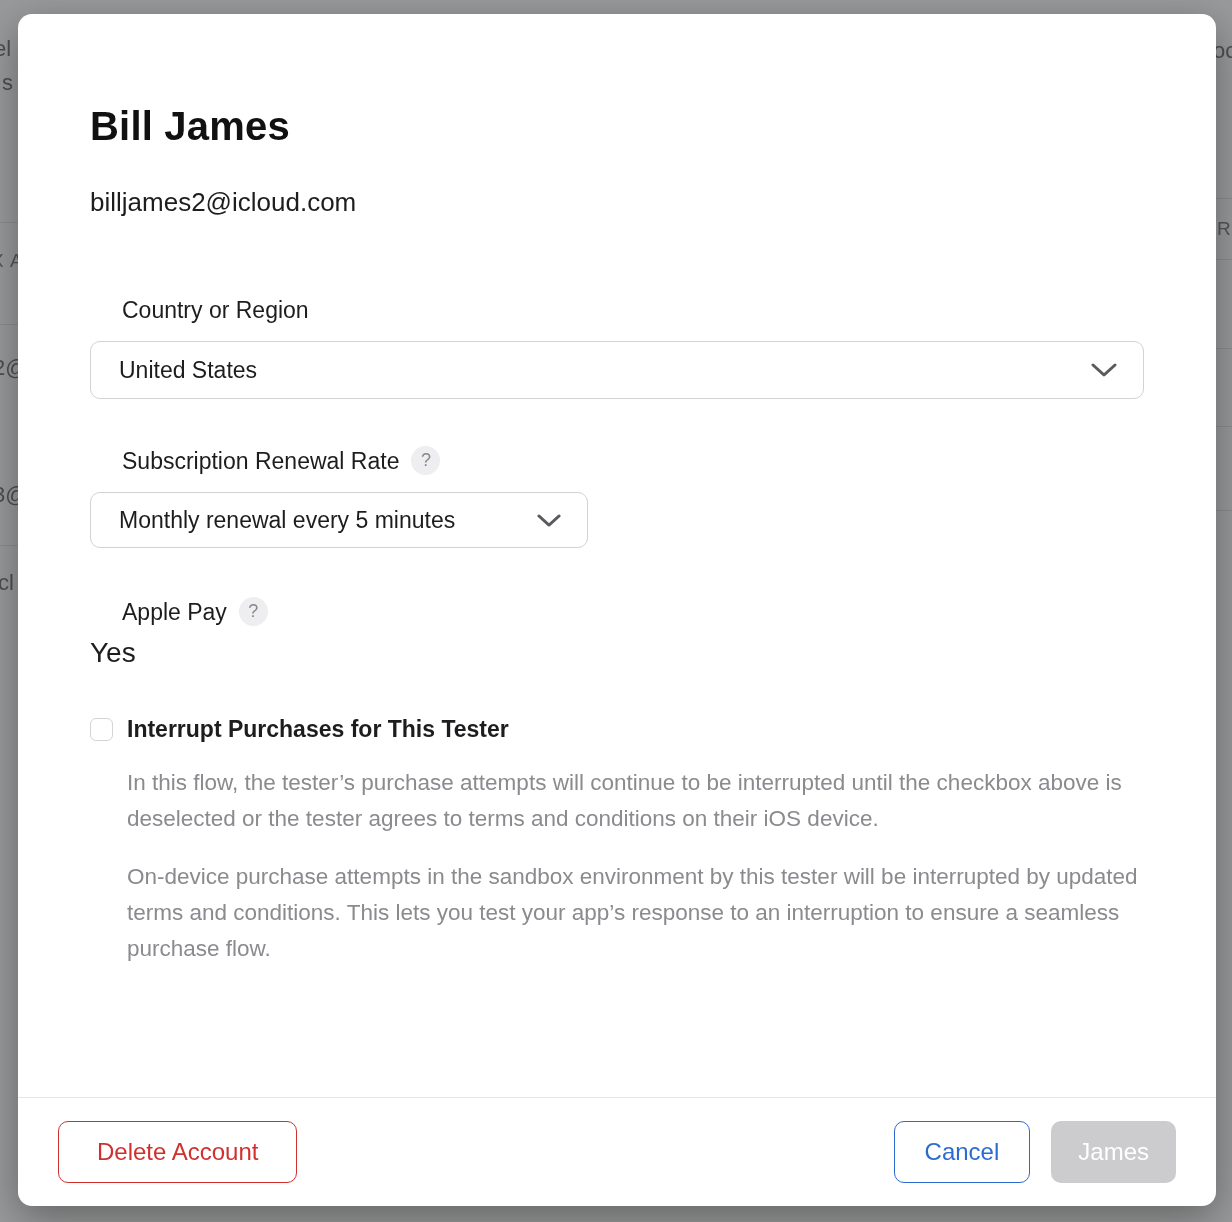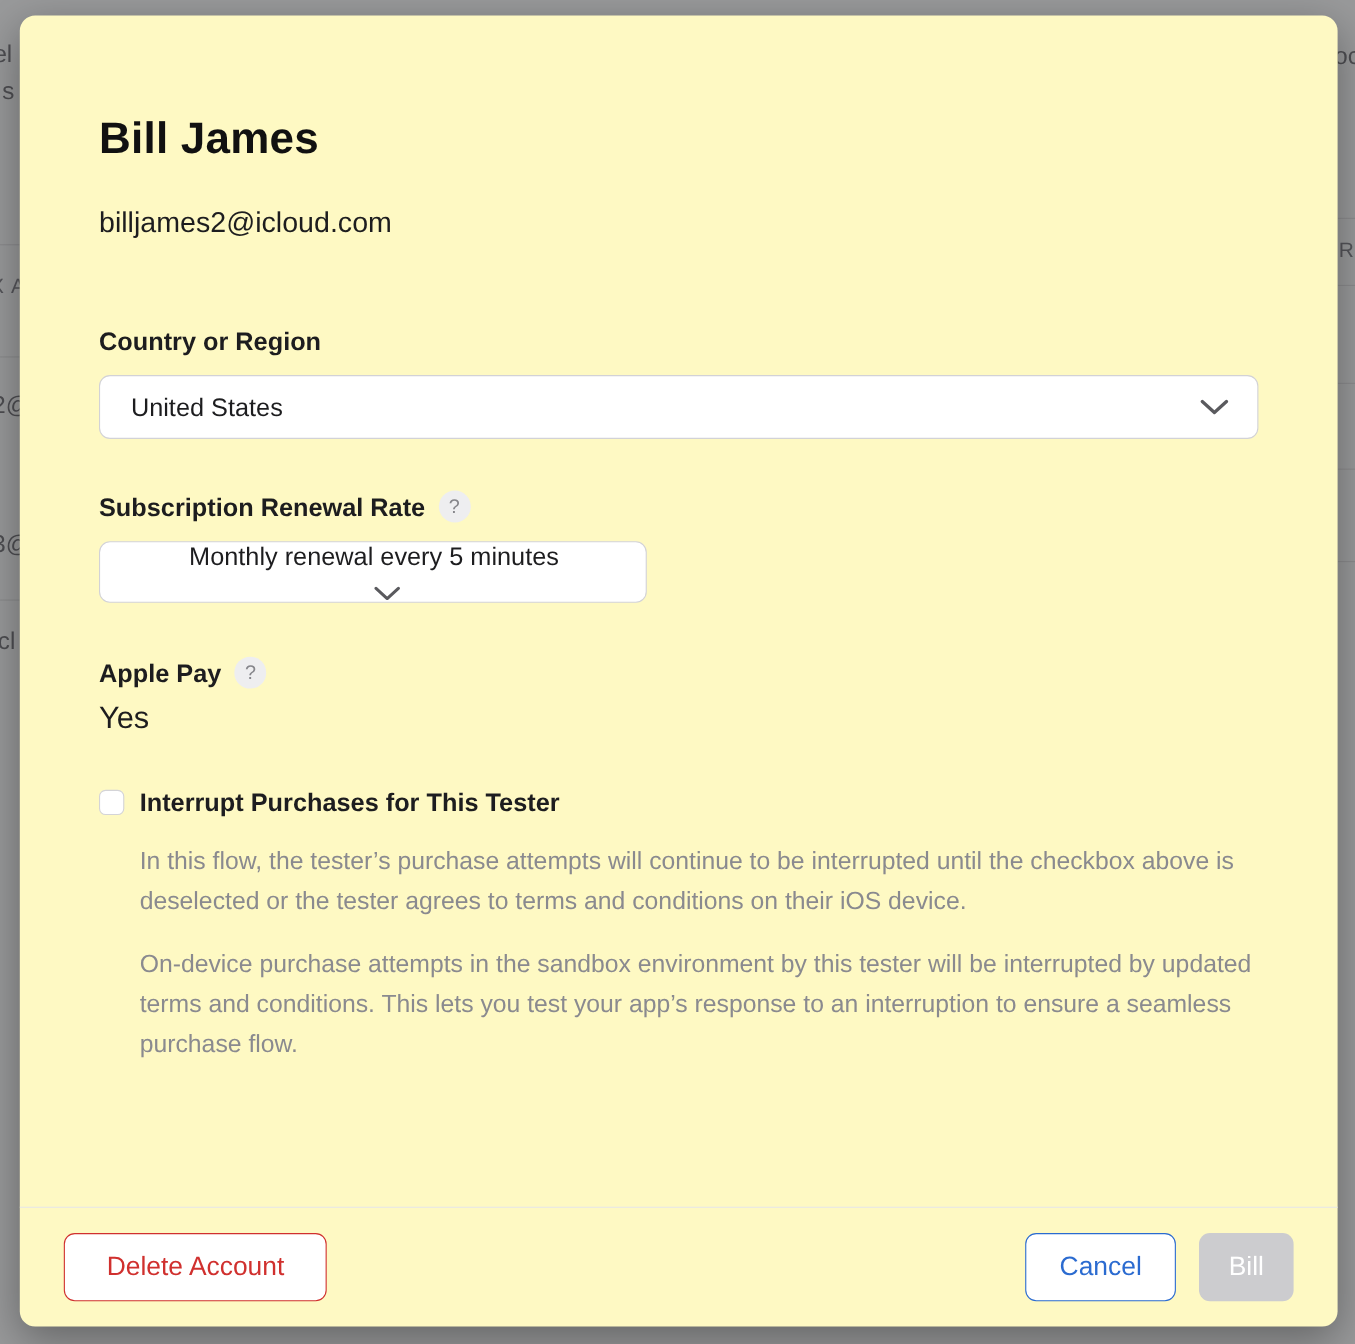--- a/index.html
+++ b/index.html
@@ -13,45 +13,45 @@
   .bg-strip{position:absolute;top:0;height:968px;overflow:hidden;margin-top:12px;}
   .bg-strip.left{left:0;width:18px;}
   .bg-strip.right{left:1216px;width:16px;}
   .bg-frag{position:absolute;color:#4e4e52;font-size:22px;white-space:nowrap;}
   .bg-frag.hdr{font-size:19px;color:#55555a;letter-spacing:1px;}
   .bg-line{position:absolute;left:0;width:100%;height:1px;background:#8c8c8e;}
 
   
   .modal{
     position:absolute;left:18px;top:14px;width:1198px;height:1192px;
-    background:#fef9c3;border-radius:14px;
+    background:#ffffff;border-radius:14px;
     box-shadow:0 12px 40px rgba(0,0,0,.35);
     display:flex;flex-direction:column;
   }
   .modal-body{flex:1;padding:0 72px;box-sizing:border-box;overflow:hidden;}
 
   .title{margin:88px 0 0 0;font-size:40px;line-height:48px;font-weight:700;color:#111;letter-spacing:.2px;}
   .email{margin-top:36px;font-size:26px;line-height:32px;color:#1d1d1f;}
 
-  .field-label{font-size:23px;line-height:28px;font-weight:700;color:#1d1d1f;}
+  .field-label{font-size:23px;line-height:28px;font-weight:400;color:#1d1d1f;margin-left:32px;}
   .label-row{display:flex;align-items:center;}
 
   .help-badge{
     width:29px;height:29px;border-radius:50%;background:#eeeef0;
     color:#86868b;font-size:18px;font-weight:500;line-height:29px;text-align:center;
     margin-left:12px;user-select:none;
   }
 
   .select{
     box-sizing:border-box;height:58px;border:1px solid #d2d2d7;border-radius:10px;
     background:#fff;display:flex;align-items:center;justify-content:space-between;
     padding:0 26px 0 28px;cursor:pointer;
   }
   .select .sel-text{font-size:23px;color:#1d1d1f;}
-  .select.narrow{height:56px;width:498px;flex-direction:column;}
+  .select.narrow{height:56px;width:498px;}
   .chev{flex:0 0 auto;margin-left:24px;}
 
   .country-label{margin-top:78px;}
   .country-select{margin-top:17px;width:100%;border-radius:10px;}
   .renewal-row{margin-top:47px;}
   .renewal-select{margin-top:17px;}
   .applepay-row{margin-top:49px;}
   .applepay-value{margin-top:11px;font-size:28px;line-height:32px;color:#1d1d1f;}
 
   .checkbox-row{margin-top:47px;display:flex;align-items:center;}
@@ -144,16 +144,16 @@
     </div>
     <p class="desc">In this flow, the tester’s purchase attempts will continue to be interrupted until the checkbox above is deselected or the tester agrees to terms and conditions on their iOS device.</p>
     <p class="desc">On-device purchase attempts in the sandbox environment by this tester will be interrupted by updated terms and conditions. This lets you test your app’s response to an interruption to ensure a seamless purchase flow.</p>
 
   </div>
 
   <div class="footer">
     <button class="btn btn-delete">Delete Account</button>
     <div class="footer-right">
       <button class="btn btn-cancel">Cancel</button>
-      <button class="btn btn-save" disabled="">Bill</button>
+      <button class="btn btn-save" disabled="">James</button>
     </div>
   </div>
 </div>
 
 </body></html>

